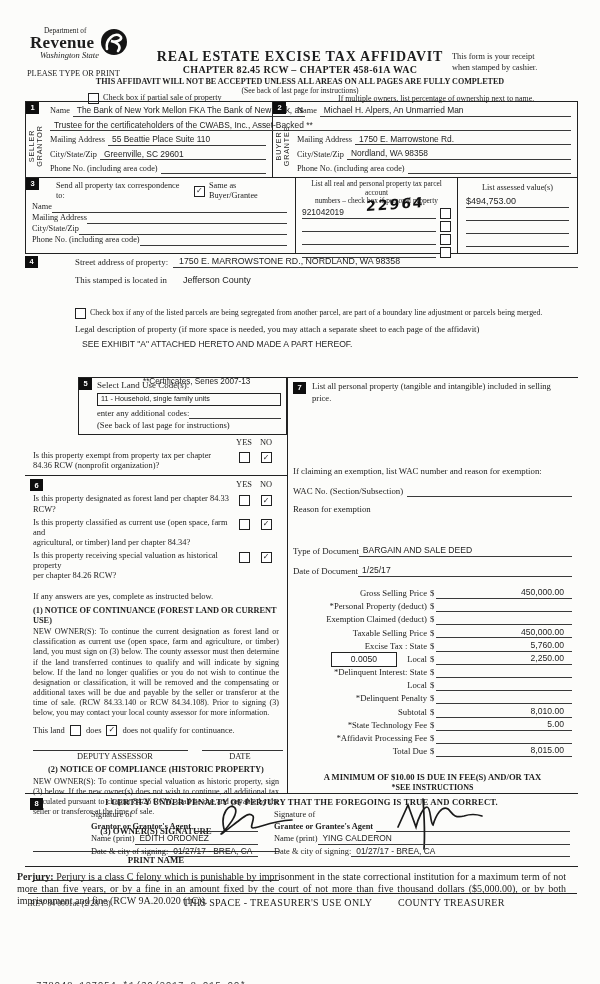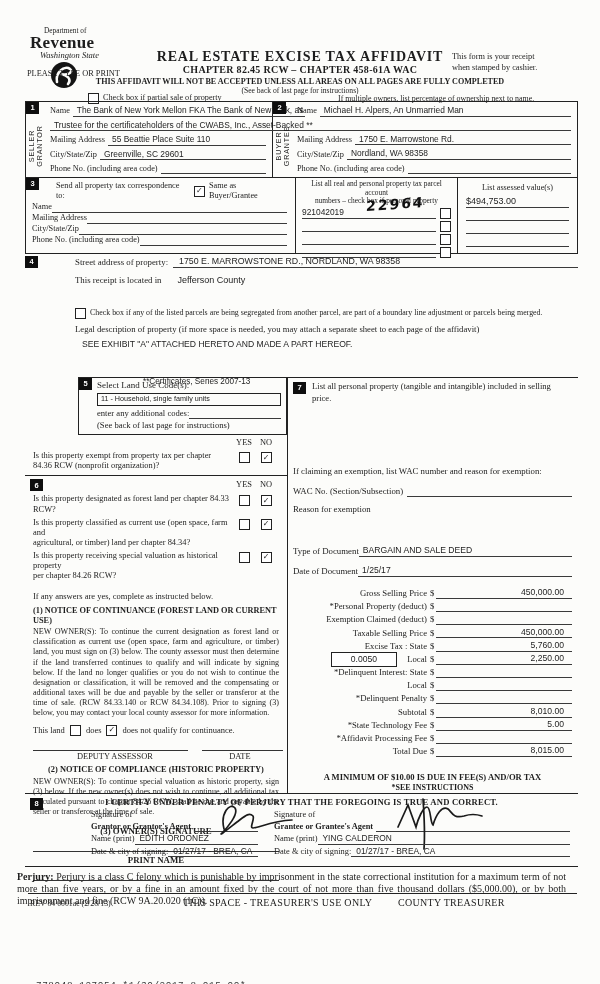--- a/index.html
+++ b/index.html
@@ -10,21 +10,21 @@
   .ctr{text-align:center;}
   .val{font-family:"Liberation Sans",sans-serif;font-size:8.4px;white-space:nowrap;}
   .row{display:flex;align-items:flex-end;}
   .fill{flex:1;border-bottom:1px solid #3a3a3a;min-height:10px;}
   .lbl{white-space:nowrap;}
   .badge{display:inline-flex;align-items:center;justify-content:center;width:13px;height:12px;background:#0e0e0e;color:#fff;
          font-size:7.5px;font-weight:bold;font-family:"Liberation Sans",sans-serif;flex:none;}
   .cb{width:9px;height:9px;border:1.1px solid #222;background:#fff;display:inline-flex;align-items:center;justify-content:center;
       font-size:8px;line-height:1;flex:none;}
   
-  .logo{left:30px;top:26px;display:flex;align-items:center;flex-direction:column;}
+  .logo{left:30px;top:26px;display:flex;align-items:flex-end;}
   .logo .dept{font-size:7.3px;margin-left:14px;}
   .logo .rev{font-size:17px;font-weight:bold;line-height:0.9;letter-spacing:0.3px;}
   .logo .wa{font-size:8.5px;font-style:italic;margin-left:10px;}
   .title{left:0;right:0;top:48px;text-align:center;font-size:14px;font-weight:bold;letter-spacing:0.8px;}
   .subtitle{left:0;right:0;top:64px;text-align:center;font-size:10px;font-weight:bold;letter-spacing:0.3px;}
   .receipt{left:452px;top:52px;font-size:8.3px;line-height:1.3;}
   .typeprint{left:27px;top:69px;font-size:8.3px;}
   .warning{left:0;right:0;top:77px;text-align:center;font-size:8.1px;font-weight:bold;}
   .seeback{left:0;right:0;top:86px;text-align:center;font-size:7.6px;}
   .partialrow{left:88px;top:93px;display:flex;align-items:center;gap:4px;font-size:8.2px;}
@@ -280,21 +280,21 @@
     </div>
   </div>
 
   <div class="abs sec4">
     <div class="row1">
       <span class="badge">4</span>
       <span class="lbl" style="margin-left:32px;">Street address of property:</span>
       <span class="fill val" style="font-size:8.8px;padding-left:6px;">1750 E. MARROWSTONE RD., NORDLAND, WA 98358</span>
     </div>
     <div class="sub" style="margin-top:7px;display:flex;gap:16px;">
-      <span>This receipt is located in</span>
+      <span>This stamped is located in</span>
       <span class="val" style="font-size:9px;">Jefferson County</span>
     </div>
     <div class="sub" style="margin-top:22px;display:flex;gap:4px;align-items:flex-start;font-size:7.9px;">
       <span class="cb"></span>
       <span>Check box if any of the listed parcels are being segregated from another parcel, are part of a boundary line adjustment or parcels being merged.</span>
     </div>
     <div class="sub" style="margin-top:5px;font-size:8.7px;">Legal description of property (if more space is needed, you may attach a separate sheet to each page of the affidavit)</div>
     <div class="sub val" style="margin-top:4px;margin-left:57px;font-size:8.6px;">SEE EXHIBIT "A" ATTACHED HERETO AND MADE A PART HEREOF.</div>
     <div class="sub val" style="margin-top:27px;margin-left:118px;font-size:8.2px;">**Certificates, Series 2007-13</div>
   </div>

